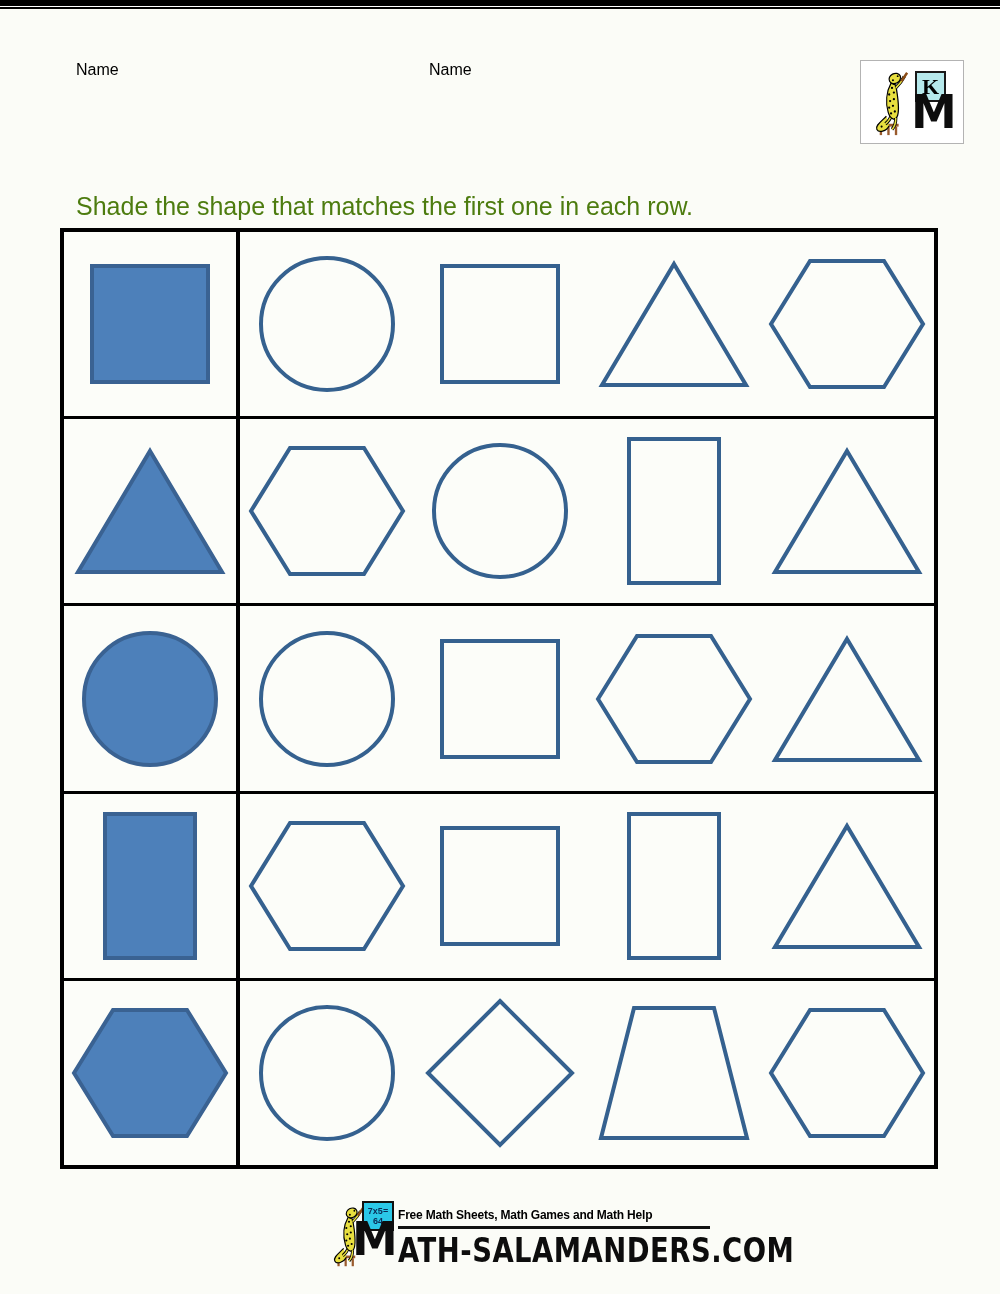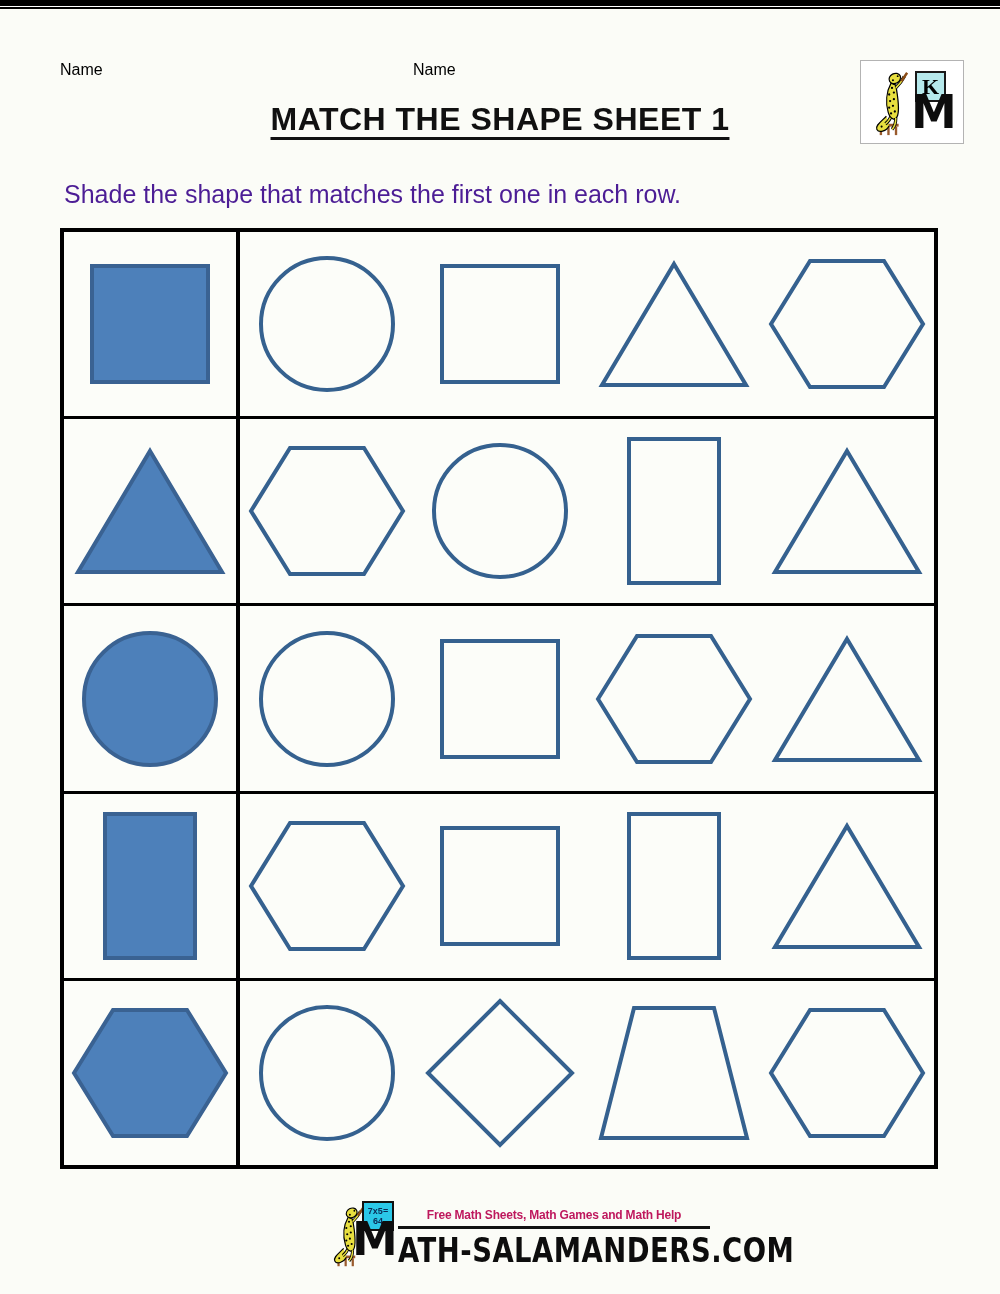--- a/index.html
+++ b/index.html
@@ -7,29 +7,29 @@
   .page{
     position:relative;width:1000px;height:1294px;
     background:#fbfcf7;
     font-family:"Liberation Sans",sans-serif;color:#111;
   }
   
   .top-rule{
     position:absolute;left:0;top:38;width:1000px;height:1px;
     border-top:6px solid #000;border-bottom:2px solid #000;background:#fff;
   }
-  .hdr-label{position:absolute;top:61px;font-size:16px;color:#000;}
+  .hdr-label{position:absolute;top:61px;font-size:16px;color:#000;margin-left:16px;}
   .hdr-label.name{left:60px;}
   .hdr-label.date{left:413px;}
   .title{
     position:absolute;left:0;top:101px;width:1000px;margin:0;
     text-align:center;font-size:32px;font-weight:600;letter-spacing:.5px;
     text-decoration:underline;text-decoration-thickness:3px;text-underline-offset:7px;
   }
-  .instruction{position:absolute;left:60px;top:176px;margin:4px;font-size:25px;color:#4c1d95;}
+  .instruction{position:absolute;left:60px;top:176px;margin:16px;font-size:25px;color:#4d7c0f;}
 
   
   .logo-box{
     position:absolute;left:860px;top:60px;width:104px;height:84px;
     background:#fff;border:1px solid #b3b3b3;box-sizing:border-box;
   }
   .logo-box .kbox{
     position:absolute;left:54px;top:10px;width:31px;height:31px;box-sizing:border-box;
     background:#b6e9ec;border:2px solid #1a1a1a;
     display:flex;align-items:center;justify-content:center;
@@ -62,21 +62,21 @@
     position:absolute;left:362px;top:11px;width:32px;height:30px;box-sizing:border-box;
     background:#2bc8e8;border:2px solid #111;
     display:flex;flex-direction:column;align-items:center;justify-content:center;
     font-weight:bold;font-size:9px;line-height:10px;color:#0a2a55;
   }
   .f-m{
     position:absolute;left:352px;top:22px;
     font-family:"DejaVu Sans",sans-serif;font-weight:bold;font-size:46px;line-height:1.2;color:#0d0d0d;
   }
   .f-right{position:absolute;left:398px;top:18px;width:312px;}
-  .f-tagline{text-align:center;font-weight:bold;font-size:12px;letter-spacing:-.2px;color:#be185d;}
+  .f-tagline{font-weight:bold;font-size:12px;letter-spacing:-.2px;color:#000000;}
   .f-line{margin-top:4px;height:0;border-top:3px solid #111;}
   .f-domain{
     margin-top:2px;font-family:"DejaVu Sans",sans-serif;font-weight:bold;font-size:28px;
     letter-spacing:.5px;color:#0d0d0d;transform:scale(.98,1.18);transform-origin:left top;white-space:nowrap;
   }
 </style>
 </head>
 <body>
 
 <div class="page">
@@ -116,21 +116,20 @@
         <circle cx="21" cy="12" r="1.1"></circle>
           <circle cx="9" cy="61" r="1.1"></circle>
       </g>
     </svg>
     <div class="kbox">
       <span>K</span>
     </div>
     <div class="lg-m">M</div>
   </div>
 
-  <h1 class="title">MATCH THE SHAPE SHEET 1</h1>
   <p class="instruction">Shade the shape that matches the first one in each row.</p>
 
   <div class="sheet-table" id="sheet-table">
       <div class="t-row">
         <div class="cell example">
           <svg width="122" height="122" viewBox="0 0 122 122" style="fill:#4d80ba;stroke:#3a6292;stroke-width:4;stroke-linejoin:miter">
             <rect x="3" y="3" width="116" height="116"></rect>
           </svg>
         </div>
         <div class="cell options">

